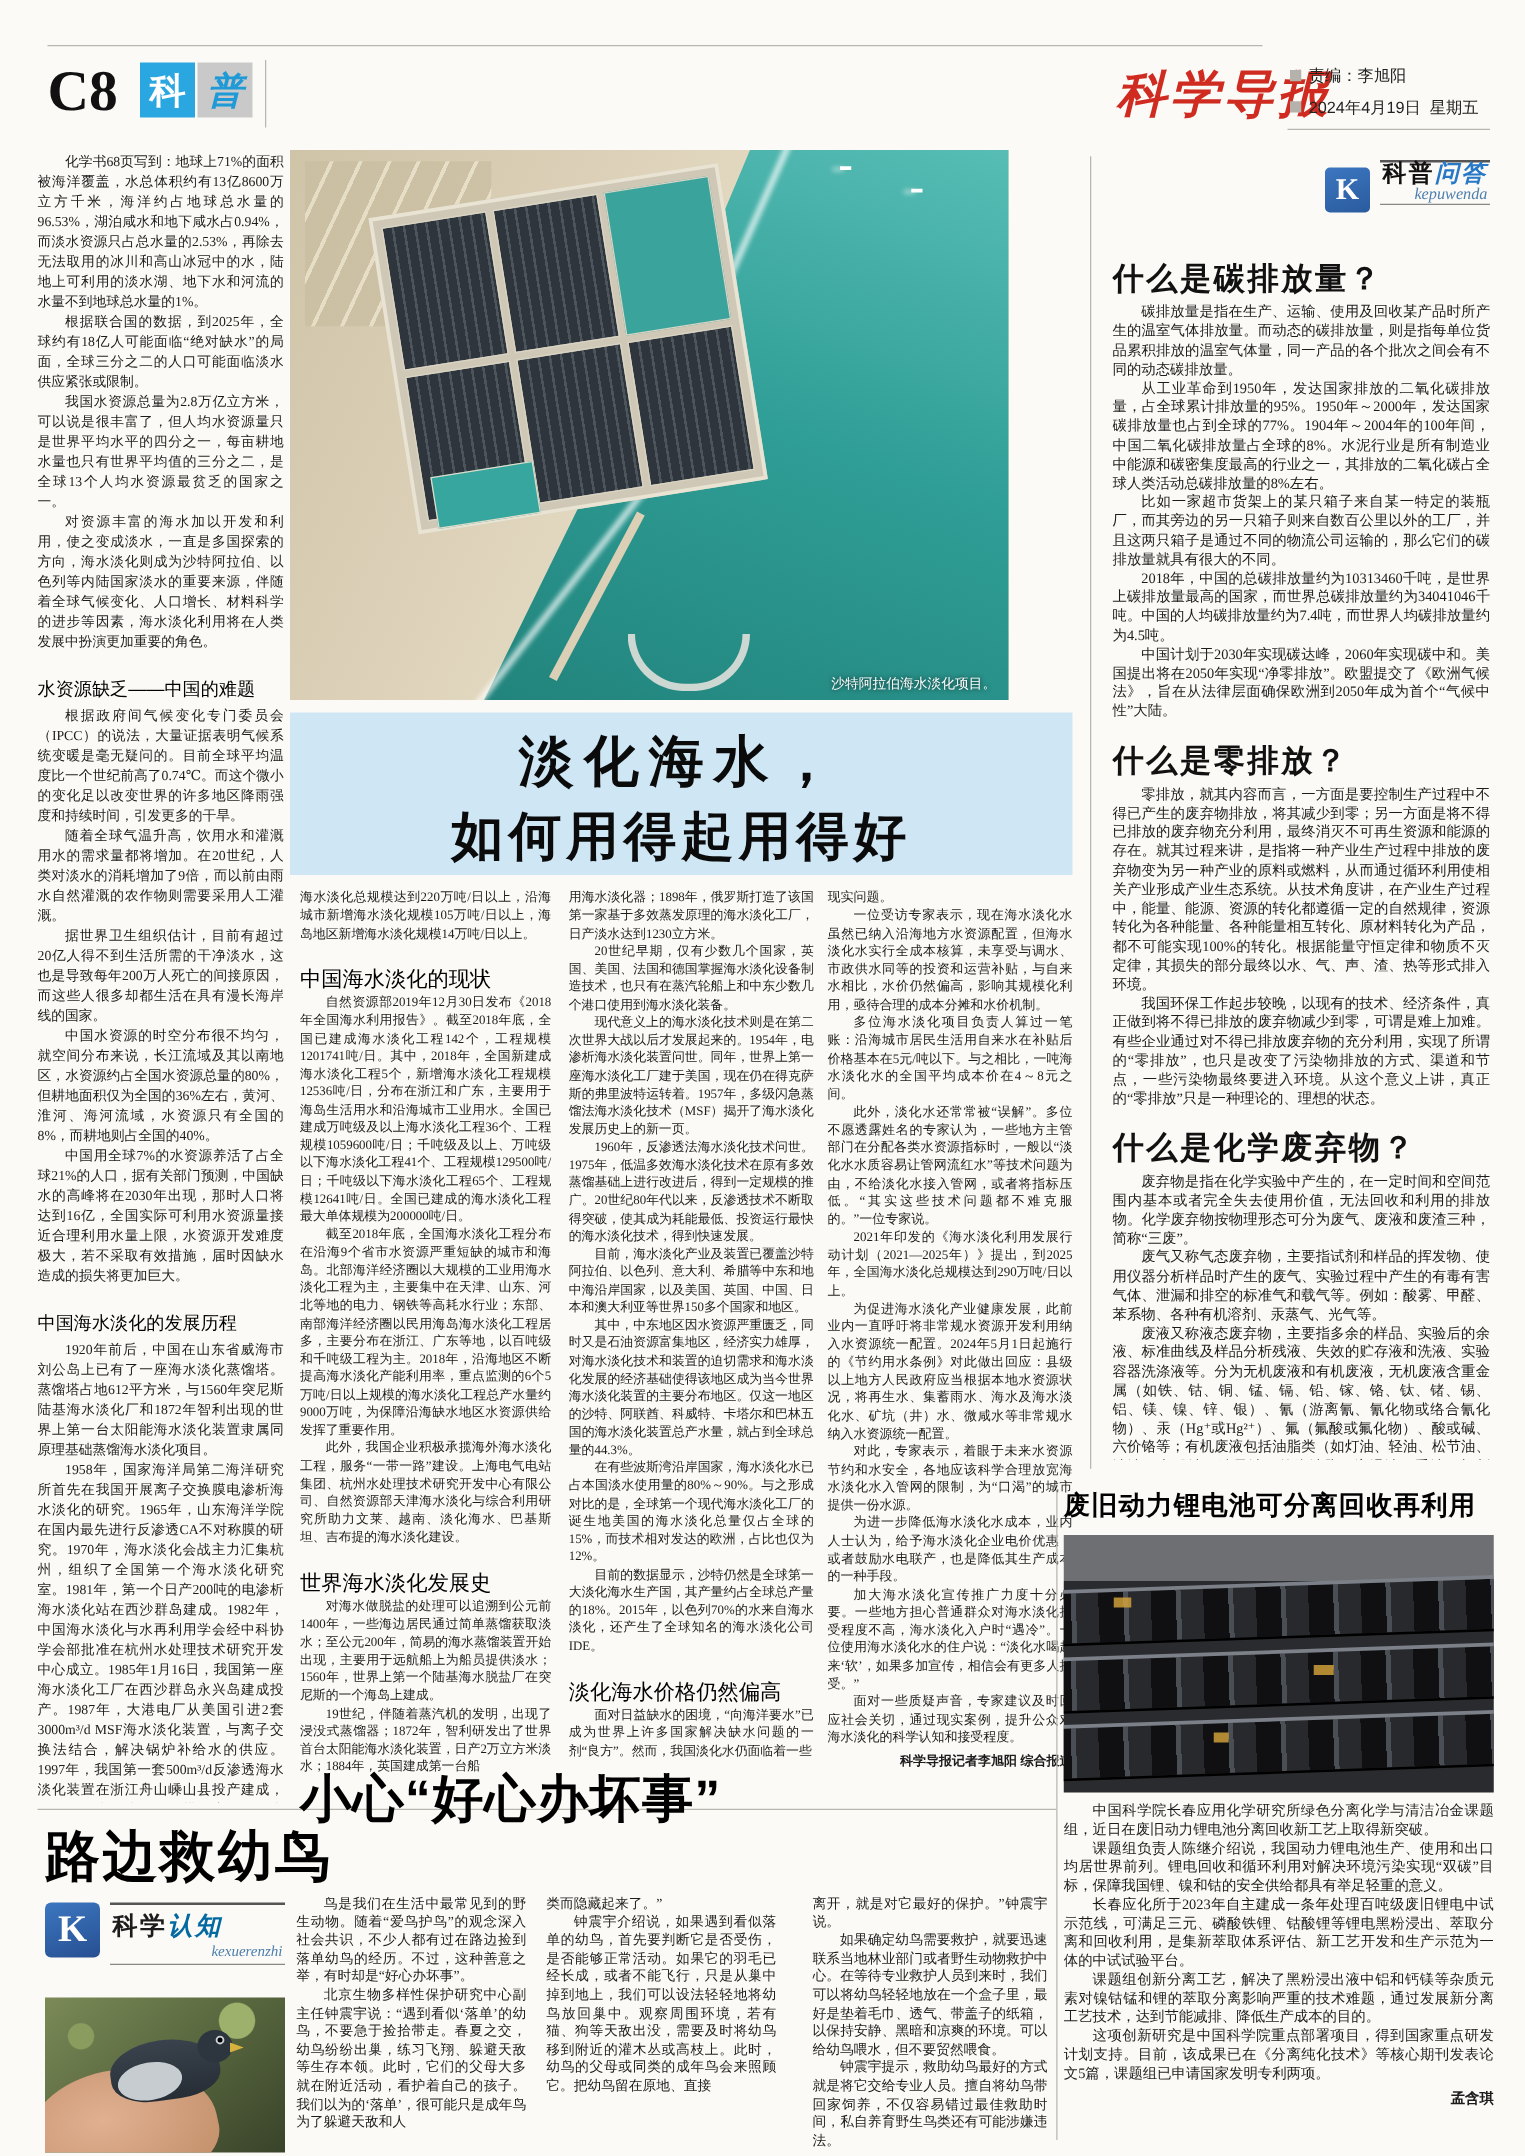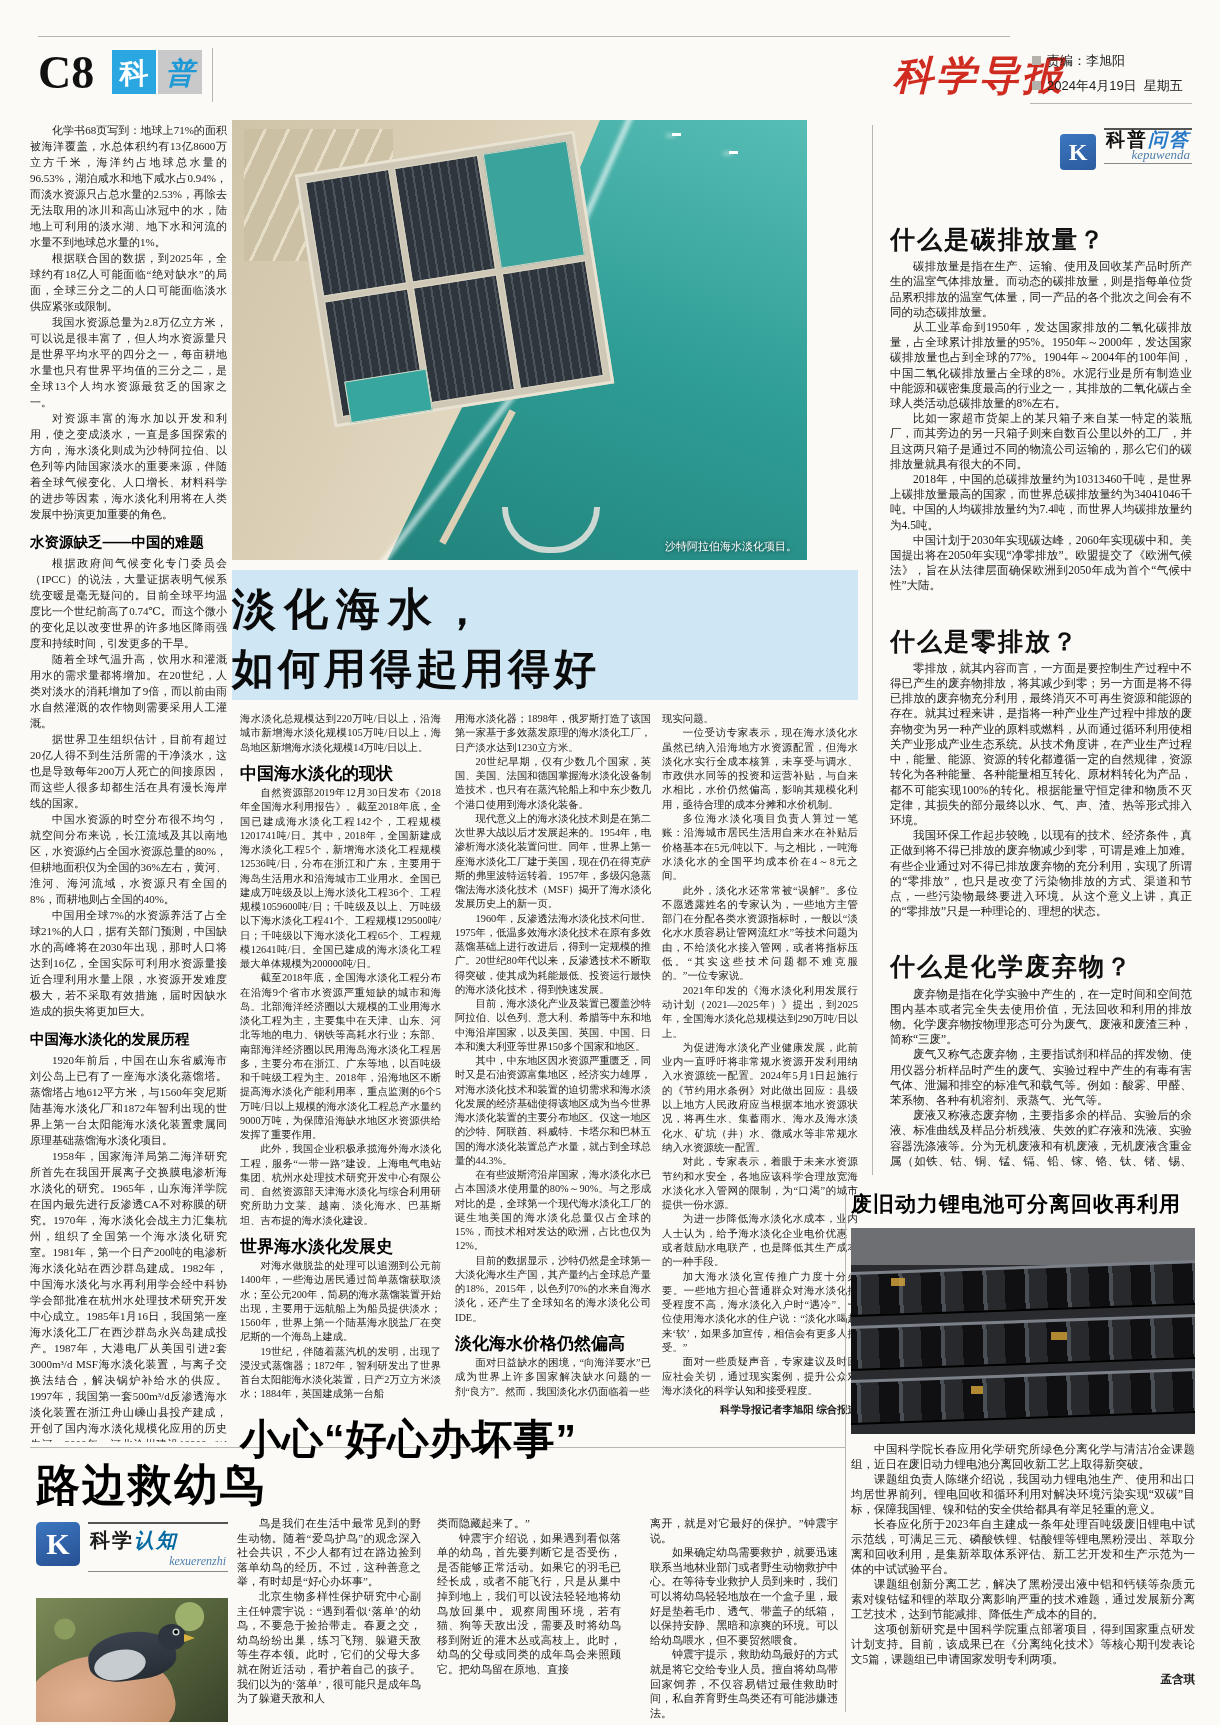--- a/index.html
+++ b/index.html
@@ -15,21 +15,21 @@
   .hlogo.sq2{background:#c9c9c9;color:#1f9ad6;font-style:italic;}
   .masthead{font-size:40px;font-weight:700;font-style:italic;color:#cf2b20;letter-spacing:3px;
             font-family:"Liberation Serif",serif;}
   .hinfo{font-size:13px;font-family:"Liberation Sans","DejaVu Sans",sans-serif;color:#222;}
   .hinfo .sq{display:inline-block;width:9px;height:9px;background:#b5b2ac;margin-right:6px;}
   
   .col{position:absolute;text-align:justify;overflow:hidden;}
   .col .blk{text-indent:2em;margin:0;}
   .col .noindent{text-indent:0;}
   .col .subhead{text-indent:0;font-family:"Liberation Sans","DejaVu Sans",sans-serif;
-                font-weight:700;font-size:14.5px;margin:12px 0 5px;color:#000;}
+                font-weight:400;font-size:14.5px;margin:22px 0 5px;color:#000;}
   .col .byline{text-indent:0;text-align:right;font-weight:700;
                font-family:"Liberation Sans","DejaVu Sans",sans-serif;margin-top:5px;}
   .col-left{left:30px;top:122px;width:197px;height:1320px;font-size:11px;line-height:16px;}
   .col-a{left:240px;top:712px;width:201px;height:732px;font-size:10.3px;line-height:14.25px;}
   .col-b{left:455px;top:712px;width:196px;height:732px;font-size:10.3px;line-height:14.25px;}
   .col-c{left:662px;top:712px;width:196px;height:732px;font-size:10.4px;line-height:14.3px;}
   .col-a .subhead,.col-b .subhead,.col-c .subhead{font-size:17px;}
   
   .photo{left:232px;top:120px;width:544px;height:440px;overflow:hidden;
          background:linear-gradient(115deg,#cfc3a8,#ddd2b9 35%,#e6dcc5 60%,#d6caae);padding-left:31px;}
@@ -41,30 +41,30 @@
          grid-template-rows:1fr 1fr;gap:5px;padding:6px;}
   .panel{background:repeating-linear-gradient(90deg,#2e353c 0 7px,#4c545c 7px 9px);border:1px solid #dad4c4;}
   .pond{position:absolute;background:#36a69e;border:1px solid #e2dcc9;}
   .jetty{position:absolute;background:#dbd0b6;}
   .breakwater{position:absolute;width:86px;height:40px;border:6px solid #cdd8d3;border-top:none;
               border-radius:0 0 60px 60px;background:transparent;}
   .boat{position:absolute;width:9px;height:3px;background:#fff;box-shadow:-6px 1px 4px rgba(255,255,255,.55);}
   .photocap{position:absolute;right:10px;bottom:6px;color:#fff;font-size:11px;
             font-family:"Liberation Sans","DejaVu Sans",sans-serif;text-shadow:0 0 4px rgba(0,0,0,.8);}
   
-  .titlebox{left:232px;top:570px;width:626px;height:130px;background:#cfe7f5;
+  .titlebox{left:232px;top:570px;width:626px;height:130px;background:#cfe7f5;text-align:center;
             font-family:"Liberation Sans","DejaVu Sans",sans-serif;color:#0b0b0b;}
   .titlebox .t1{font-size:44px;font-weight:900;letter-spacing:8px;margin-top:10px;}
   .titlebox .t2{font-size:42px;font-weight:900;letter-spacing:4px;margin-top:2px;}
   
   .sidebar{left:890px;top:128px;width:302px;height:1040px;font-size:11.5px;line-height:15.2px;
            text-align:justify;overflow:hidden;position:absolute;}
   .sidebar .blk{text-indent:2em;margin:0;}
   .sidebar .qhead{text-indent:0;font-family:"Liberation Sans","DejaVu Sans",sans-serif;font-weight:600;
-                  font-size:25px;letter-spacing:2px;color:#111;margin:40px 0 12px;}
+                  font-size:25px;letter-spacing:2px;color:#111;margin:24px 0 12px;}
   .kplogo{display:flex;justify-content:flex-end;align-items:flex-start;gap:8px;height:64px;}
   .kplogo .ksq{width:36px;height:36px;background:linear-gradient(160deg,#3c77c0,#2a5b9e);color:#fff;
                text-align:center;line-height:36px;font-size:24px;font-weight:700;border-radius:4px;
                font-family:"Liberation Serif",serif;margin-top:6px;}
   .kplogo .kt{border-top:2px solid #555;border-bottom:1px solid #888;padding:2px 2px 1px;}
   .kplogo .kt .row1{font-size:19px;font-weight:700;letter-spacing:2px;
                     font-family:"Liberation Sans","DejaVu Sans",sans-serif;color:#111;}
   .kplogo .kt .row1 .blue{color:#2878c8;font-style:italic;}
   .kplogo .pin{display:block;text-align:right;font-size:13px;font-style:italic;color:#4d7fae;
                font-family:"Liberation Serif",serif;}

